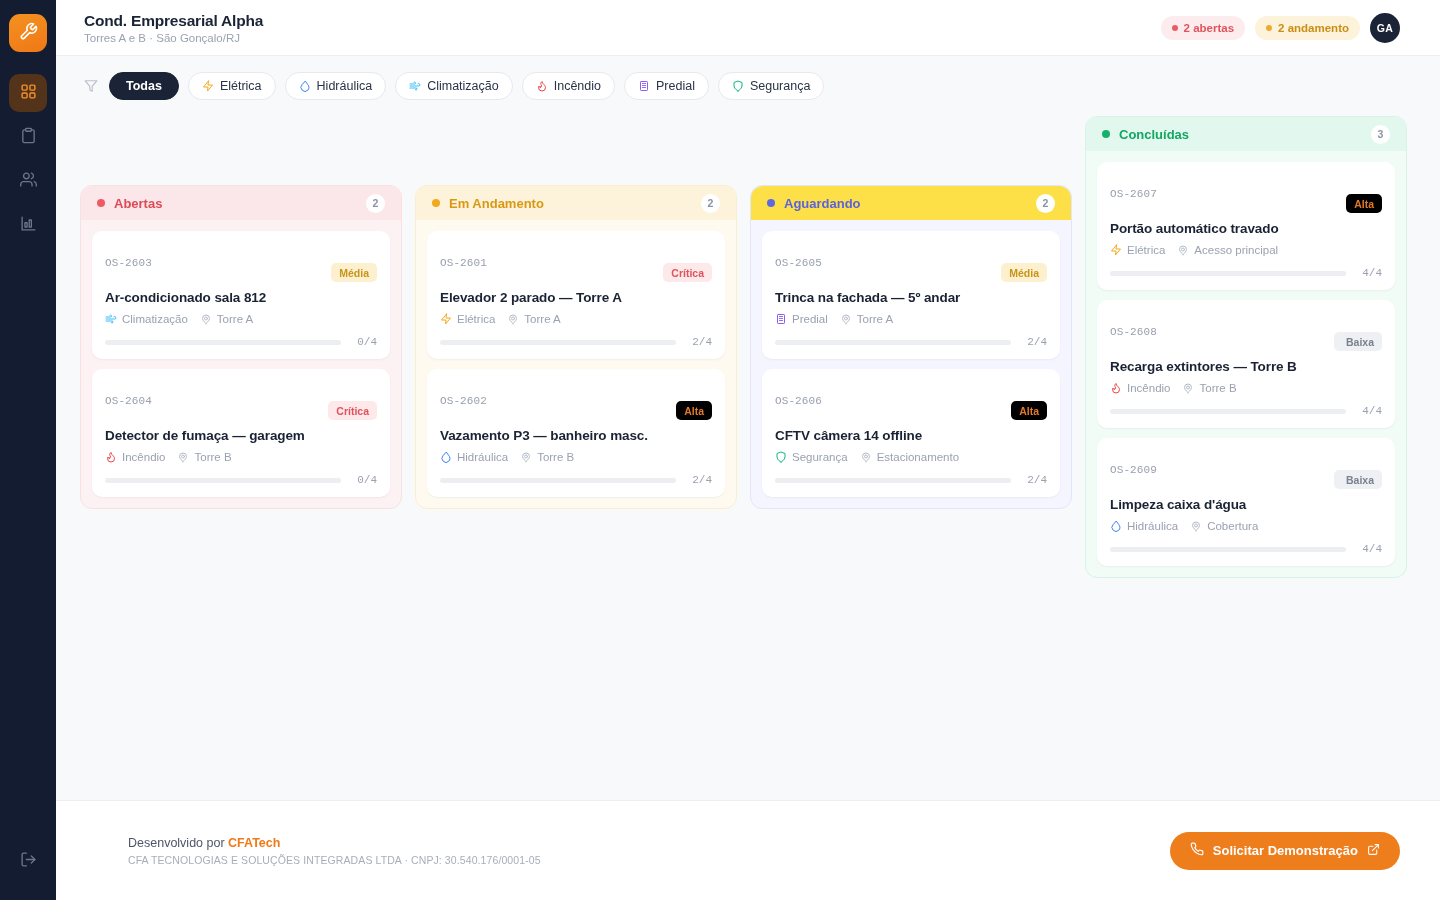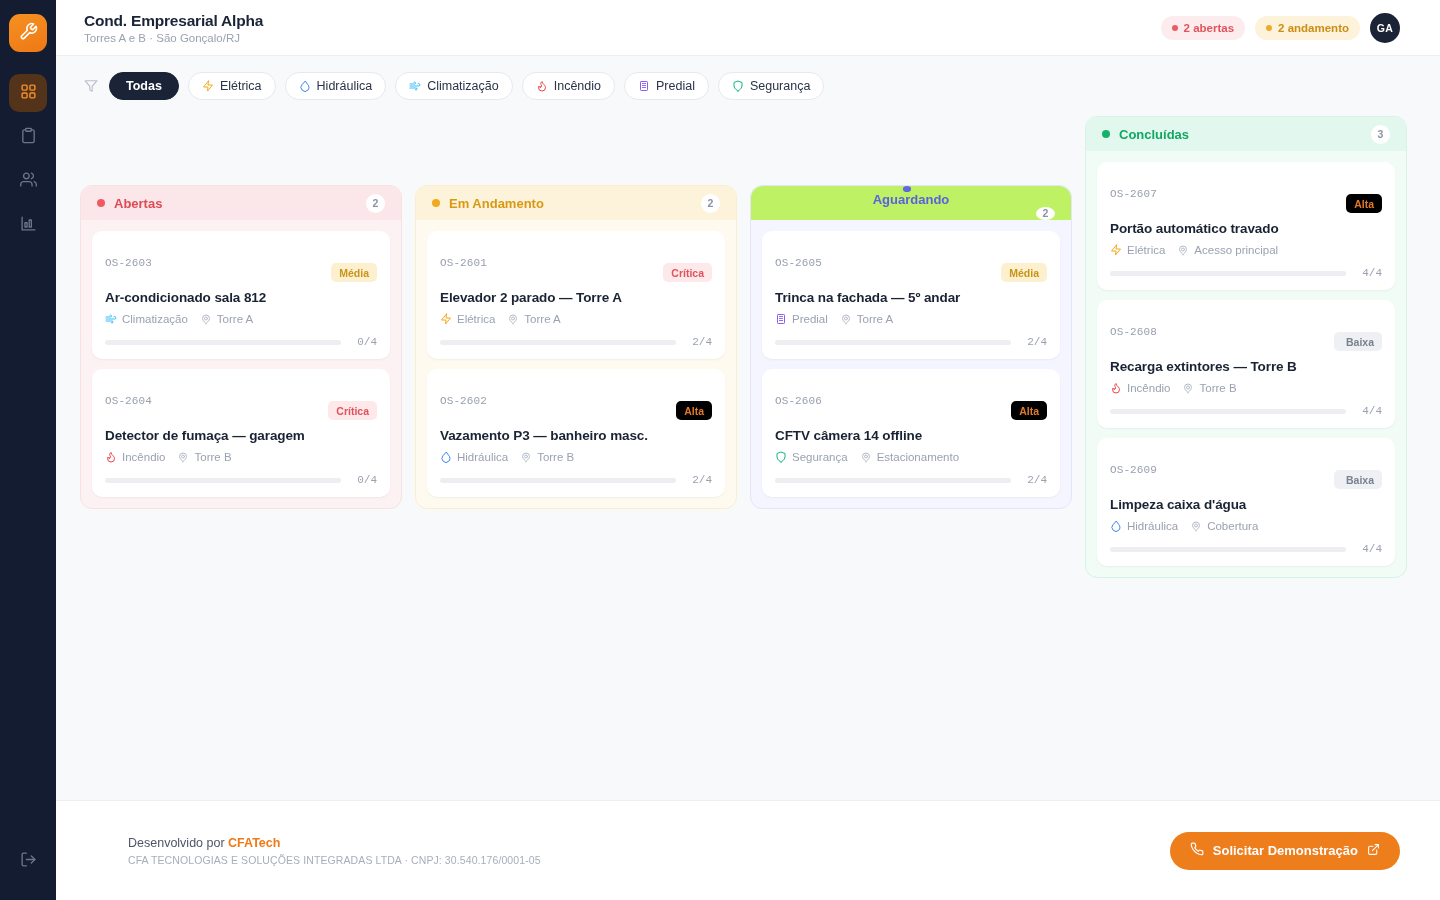--- a/index.html
+++ b/index.html
@@ -105,21 +105,21 @@
   .col-body { padding: 11px 11px 0 11px; display: flex; flex-direction: column; gap: 10px; }
 
   
   .col-abertas      { background: #fdf2f3; border: 1px solid #fae0e2; }
   .col-abertas .col-head  { background: #fbe7e9; color: #dd4b55; }
   .col-abertas .cdot      { background: #ef5a63; }
   .col-andamento    { background: #fefaf0; border: 1px solid #fbeecd; }
   .col-andamento .col-head{ background: #fdf3da; color: #d99813; }
   .col-andamento .cdot    { background: #f2a81f; }
   .col-aguardando   { background: #f4f5fe; border: 1px solid #e3e6fb; }
-  .col-aguardando .col-head{ background: #bef264; color: #5b62dd; flex-direction: column; }
+  .col-aguardando .col-head{ background: #fde047; color: #5b62dd; }
   .col-aguardando .cdot   { background: #6068e0; }
   .col-concluidas   { background: #f1fcf6; border: 1px solid #d8f3e5; }
   .col-concluidas .col-head{ background: #e2f8ee; color: #13a764; }
   .col-concluidas .cdot   { background: #17b06a; }
 
   
   .card {
     background: #ffffff; border-radius: 10px;
     padding: 12px 13px 11px 13px;
     box-shadow: 0 1px 2px rgba(22,28,45,.05);

